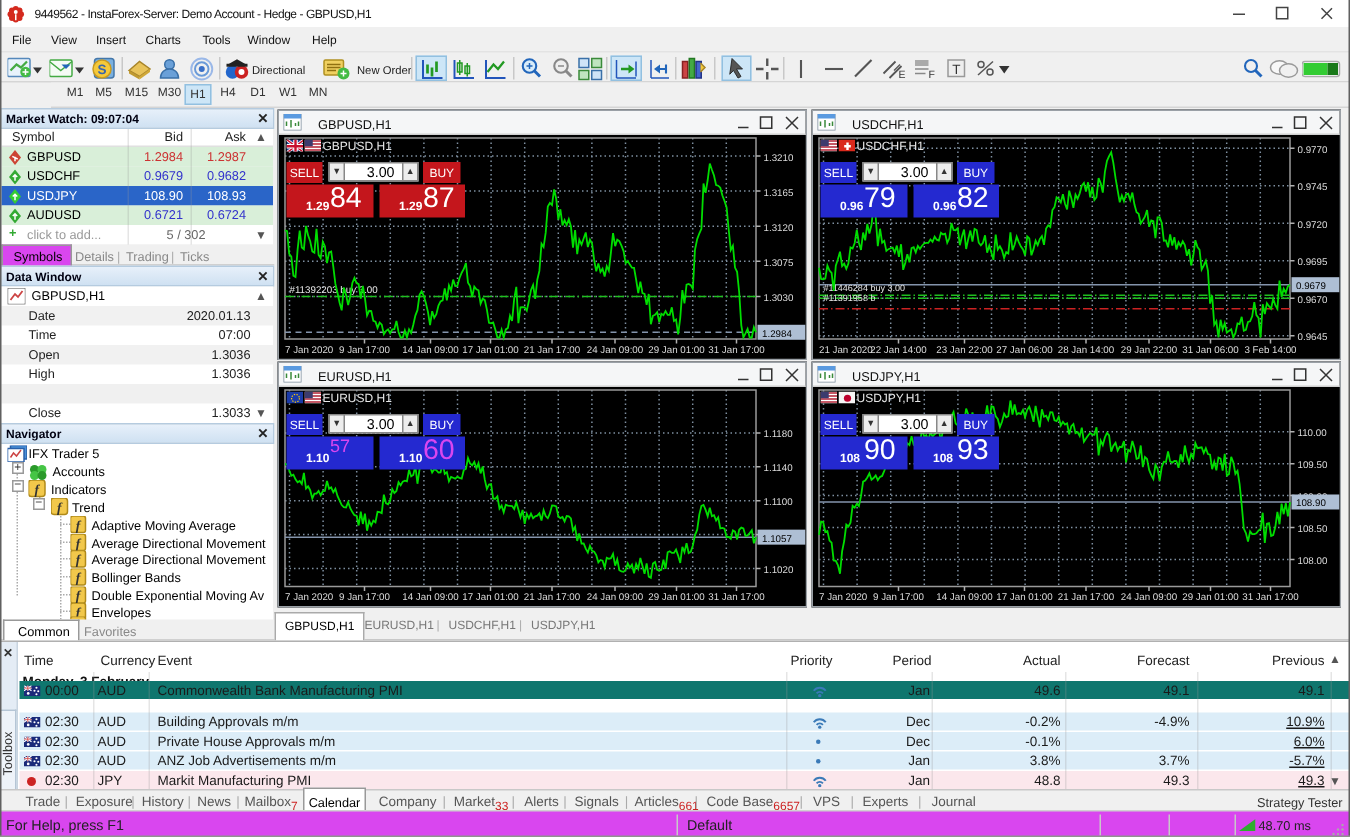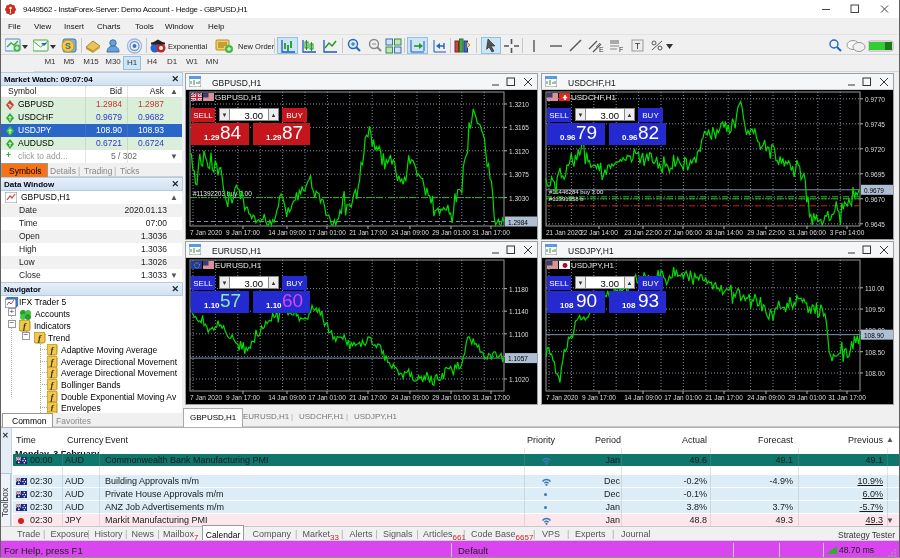--- a/index.html
+++ b/index.html
@@ -132,21 +132,21 @@
       <circle cx="8.5" cy="8" r="7" fill="none" stroke="#9ab8e8" stroke-width="1.3"></circle>
     </svg>
     <div class="tsep" style="left:146px"></div>
     <svg class="ticon" style="left:150px" width="17" height="16">
       <circle cx="5" cy="10" r="4.5" fill="#2266cc"></circle>
       <circle cx="11" cy="10" r="4.5" fill="#cc2222"></circle>
         <circle cx="11" cy="10" r="2" fill="#fff"></circle>
       <path d="M1 5.5h14l-7-4z" fill="#222"></path>
         <rect x="1" y="4.5" width="14" height="2" fill="#222"></rect>
     </svg>
-    <span class="tbtxt" style="left:168px">Exponential</span>
+    <span class="tbtxt" style="left:168px">Directional</span>
     <svg class="ticon" style="left:215px" width="19" height="16">
       <rect x="1" y="2" width="13" height="10" rx="1" fill="#f0d060" stroke="#b09020"></rect>
       <path d="M3 5h9M3 7h9M3 9h6" stroke="#907010" stroke-width="1"></path>
       <circle cx="14" cy="11" r="4" fill="#44bb44"></circle>
         <path d="M12 11h4M14 9v4" stroke="#fff"></path>
     </svg>
     <span class="tbtxt" style="left:238px">New Order</span>
     <div class="tsep" style="left:274px"></div>
     <div class="tbtn hl" style="left:277px;width:21px"></div>
     <svg class="ticon" style="left:280px" width="17" height="16">
@@ -310,21 +310,21 @@
       <span class="abs" style="left:75px;top:1px;width:46px;text-align:right;color:#3333cc">0.6721</span>
       <span class="abs" style="left:117px;top:1px;width:46px;text-align:right;color:#3333cc">0.6724</span>
     </div>
     <div class="prow" style="top:78px;height:13px">
       <span class="abs" style="left:5px;top:0px;color:#33aa33;font-weight:bold">+</span>
       <span class="abs" style="left:17px;top:1px;color:#999">click to add...</span>
       <span class="abs" style="left:110px;top:1px;width:53px;text-align:left;color:#666">5 / 302</span>
       <span class="abs" style="left:169px;top:2px;color:#555;font-size:8px">▼</span>
     </div>
     <div class="abs" style="left:0;top:91px;width:183px;height:14px;background:#f0f0f0;border-bottom:1px solid #d0d0d0;color:#888">
-      <div class="abs" style="left:1px;top:0px;height:14px;background:#f97316;border:1px solid #999;border-bottom:none;padding:2px 5px 0 7px;color:#000">Symbols</div>
+      <div class="abs" style="left:1px;top:0px;height:14px;background:#d946ef;border:1px solid #999;border-bottom:none;padding:2px 5px 0 7px;color:#000">Symbols</div>
       <span class="abs" style="left:50px;top:3px">Details</span>
         <span class="abs" style="left:78px;top:3px;color:#aaa">|</span>
       <span class="abs" style="left:84px;top:3px">Trading</span>
         <span class="abs" style="left:114px;top:3px;color:#aaa">|</span>
       <span class="abs" style="left:120px;top:3px">Ticks</span>
     </div>
     <div class="abs" style="left:85px;top:14px;width:1px;height:77px;background:rgba(150,150,150,0.25)"></div>
     <div class="abs" style="left:127px;top:14px;width:1px;height:77px;background:rgba(150,150,150,0.25)"></div>
 
     <div class="phead" style="top:105px">Data Window<span class="x">✕</span></div>
@@ -344,24 +344,20 @@
         <span class="abs" style="left:18px;top:1px;color:#222">Time</span>
         <span class="abs" style="left:100px;top:1px;width:66px;text-align:right;color:#222">07:00</span>
       </div>
     <div class="prow" style="top:158px;height:13px;background:#f1f1f1">
         <span class="abs" style="left:18px;top:1px;color:#222">Open</span>
         <span class="abs" style="left:100px;top:1px;width:66px;text-align:right;color:#222">1.3036</span>
       </div>
     <div class="prow" style="top:171px;height:13px">
         <span class="abs" style="left:18px;top:1px;color:#222">High</span>
         <span class="abs" style="left:100px;top:1px;width:66px;text-align:right;color:#222">1.3036</span>
-      </div>
-    <div class="prow" style="top:184px;height:13px;background:#f1f1f1">
-        <span class="abs" style="left:18px;top:1px;color:#222">Low</span>
-        <span class="abs" style="left:100px;top:1px;width:66px;text-align:right;color:#222">1.3026</span>
       </div>
     <div class="prow" style="top:197px;height:13px">
         <span class="abs" style="left:18px;top:1px;color:#222">Close</span>
         <span class="abs" style="left:100px;top:1px;width:66px;text-align:right;color:#222">1.3033</span>
       <span class="abs" style="left:169px;top:2px;color:#555;font-size:8px">▼</span>
       </div>
 
     <div class="phead" style="top:210px">Navigator<span class="x">✕</span></div>
     <div class="prow" style="top:224px;height:119px;overflow:hidden">
       <div class="abs" style="left:10px;top:8px;width:1px;height:93px;border-left:1px dotted #aaa"></div>
@@ -717,21 +713,21 @@
           </svg>
       <span class="abs" style="left:29px;top:3px;color:#e8e8e8;font-size:8px">EURUSD,H1</span>
       <div class="abs" style="left:5px;top:18px;width:24px;height:14px;background:#2429d0;color:#fff;font-size:8px;text-align:center;padding-top:3px">SELL</div>
       <div class="abs" style="left:33px;top:18px;width:11px;height:13px;background:#ededed;border:1px solid #888;color:#333;font-size:6px;text-align:center;padding-top:3px">▼</div>
       <div class="abs" style="left:44px;top:18px;width:38px;height:13px;background:#fff;border-top:1px solid #888;border-bottom:1px solid #888;color:#000;font-size:9.5px;text-align:right;padding:1px 5px 0 0">3.00</div>
       <div class="abs" style="left:82px;top:18px;width:11px;height:13px;background:#ededed;border:1px solid #888;color:#333;font-size:6px;text-align:center;padding-top:3px">▲</div>
       <div class="abs" style="left:96px;top:18px;width:25px;height:14px;background:#2429d0;color:#fff;font-size:8px;text-align:center;padding-top:3px">BUY</div>
       <div class="abs" style="left:5px;top:33px;width:58px;height:22px;background:#2429d0"></div>
       <div class="abs" style="left:67px;top:33px;width:57px;height:22px;background:#2429d0"></div>
       <span class="abs" style="left:18px;top:43px;color:#fff;font-size:8px;font-weight:bold">1.10</span>
-      <span class="abs" style="left:34px;top:32px;color:#86efac;font-size:19px">57</span>
+      <span class="abs" style="left:34px;top:32px;color:#d946ef;font-size:12px">57</span>
       <span class="abs" style="left:80px;top:43px;color:#fff;font-size:8px;font-weight:bold">1.10</span>
       <span class="abs" style="left:96px;top:32px;color:#d946ef;font-size:19px">60</span>
     </div>
   </div>
 
   <div class="cwin" style="left:358px;top:169px;width:353px;height:164px">
     <div class="ctitle">
       <svg class="ico" width="12" height="11">
             <rect x="0" y="0" width="12" height="11" fill="#fff" stroke="#7a8a9a"></rect>
             <rect x="0" y="0" width="12" height="3" fill="#5a9ae0"></rect>

